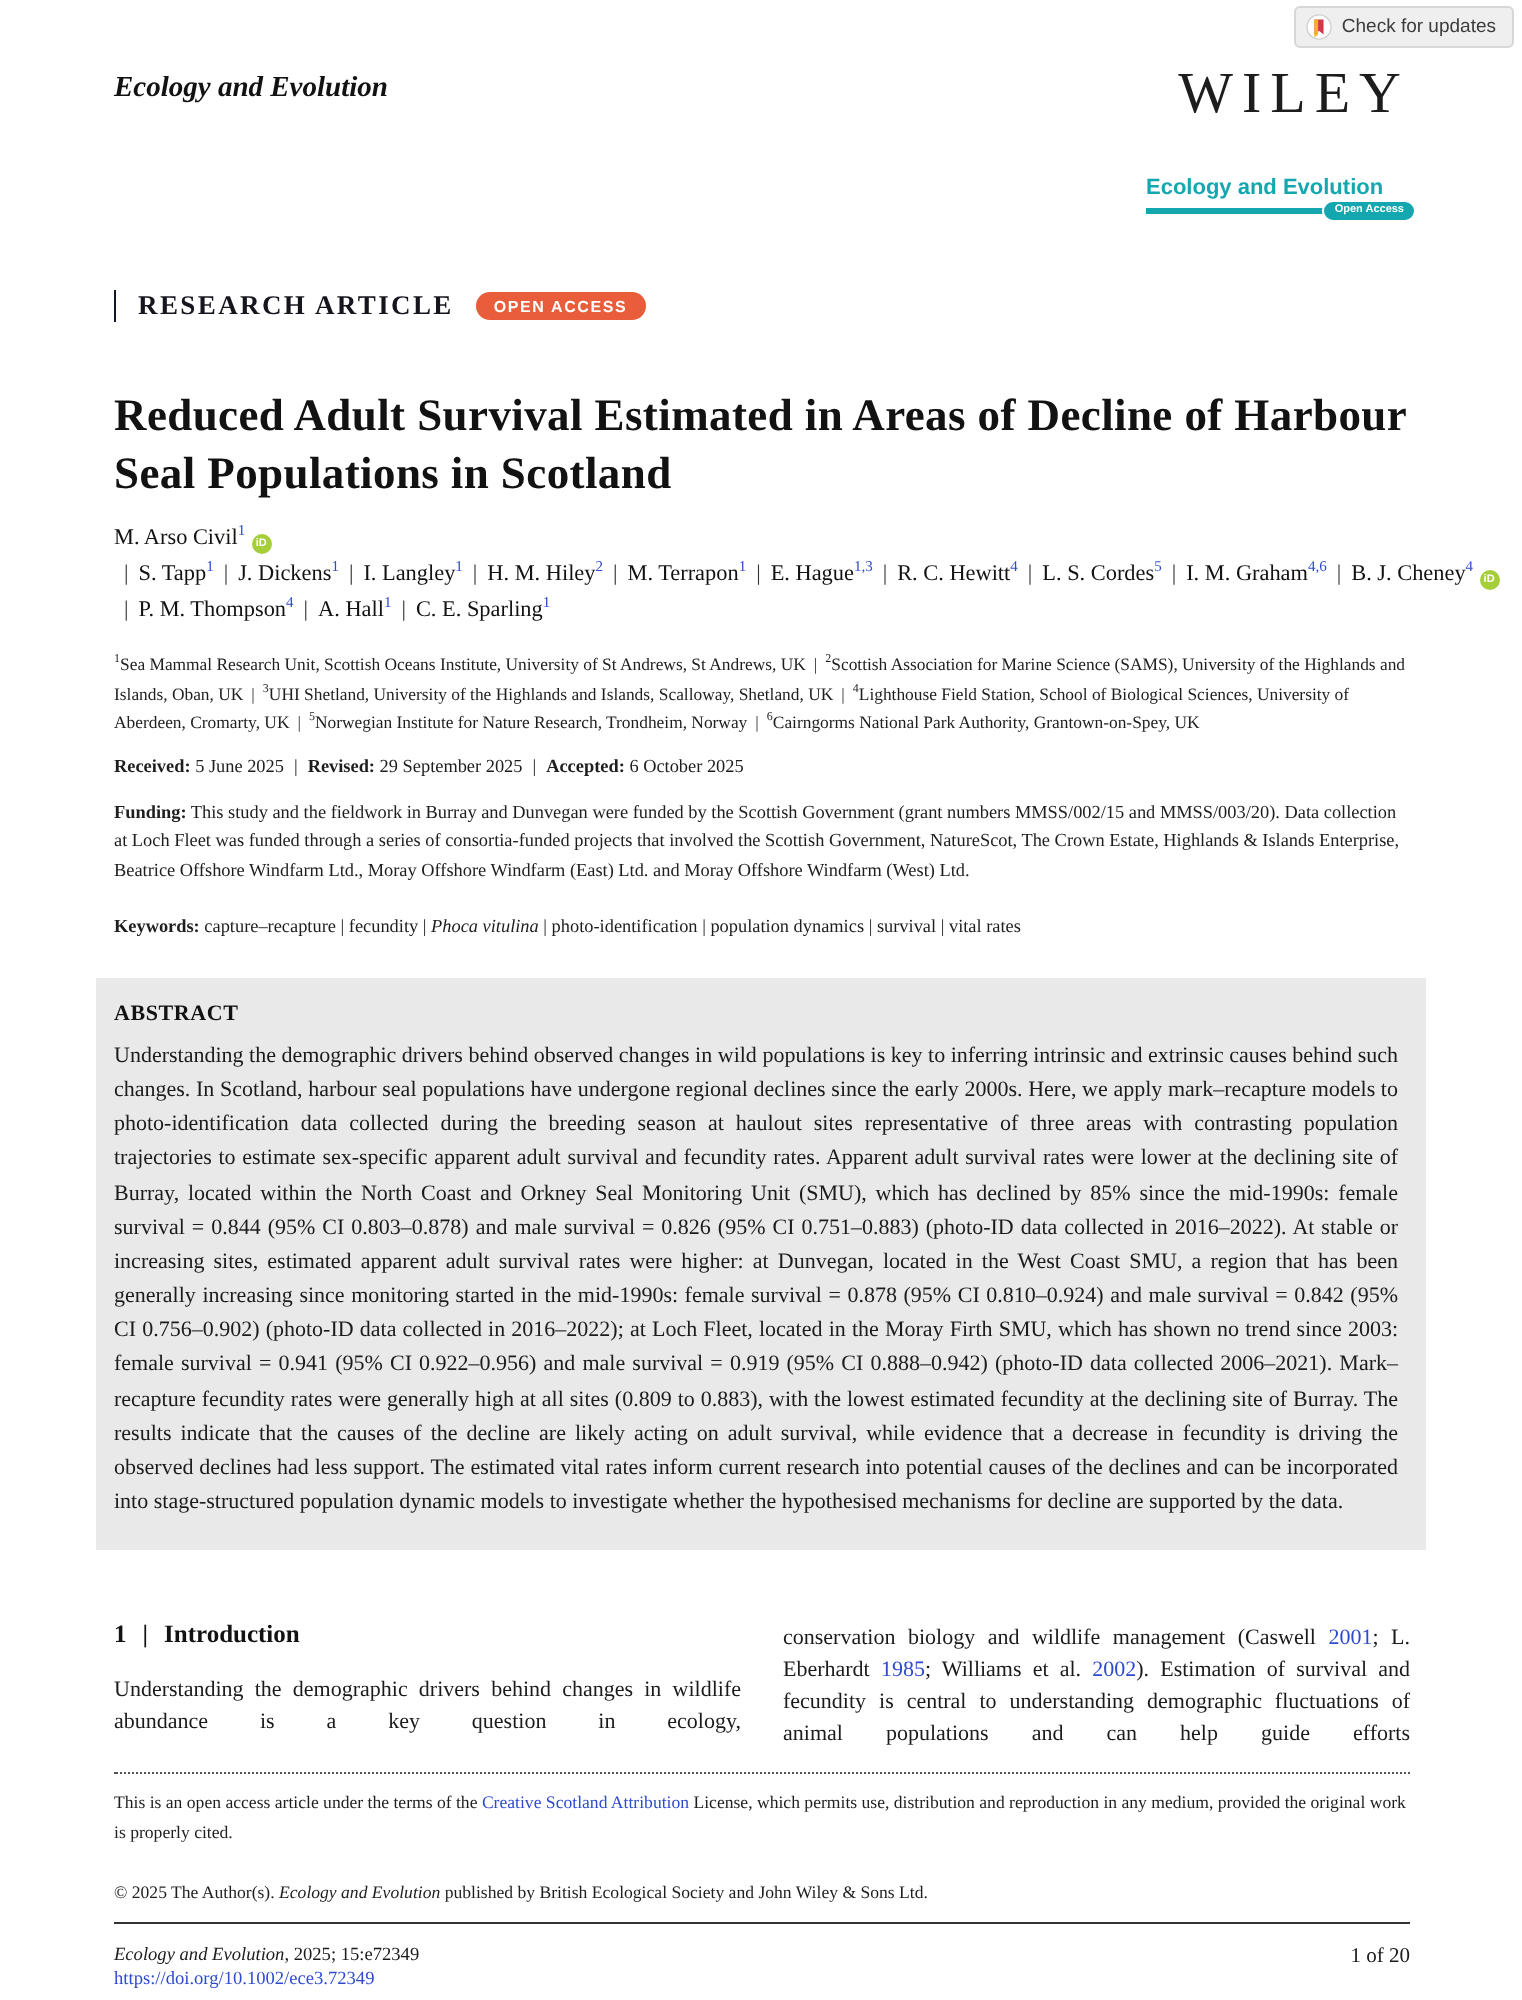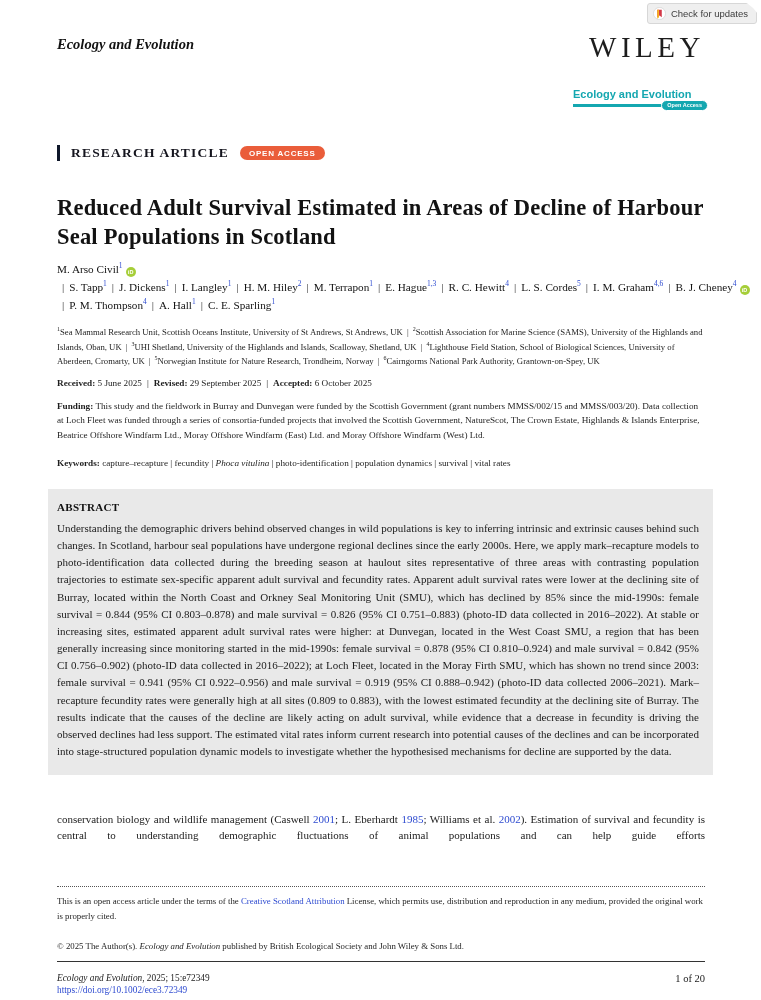--- a/index.html
+++ b/index.html
@@ -1,17 +1,17 @@
 <!DOCTYPE html>
 <html style="--accent-orange: #EA5D3A; --brand-teal: #14A7B0; --link-blue: #2E4BD0; --orcid-green: #A6CE39; --abstract-bg: #E9E9E9;"><head>
 <meta charset="utf-8">
 <style>
   html,body{margin:0;padding:0;background:#ffffff;}
   .page{position:relative;width:761px;height:1000px;background:#fff;overflow:hidden;
-        font-family:"Liberation Serif",serif;color:#1b1b1b;border-radius:27px;}
+        font-family:"Liberation Serif",serif;color:#1b1b1b;}
   .inner{padding:33px 56px 0 57px;}
 
   
   .check-updates{position:absolute;top:3px;right:4px;display:flex;align-items:center;gap:5px;
     background:#efefef;border:1px solid #d7d7d7;border-radius:3px;padding:3px 8px 3px 5px;
     font-family:"Liberation Sans",sans-serif;font-size:9.5px;color:#3c3c3c;cursor:pointer;}
   .cu-icon{width:13px;height:13px;display:block;}
 
   
   .masthead{display:flex;justify-content:space-between;align-items:flex-start;}
@@ -21,21 +21,21 @@
   .banner{margin-top:26px;width:132px;margin-left:auto;}
   .banner-name{font-family:"Liberation Sans",sans-serif;font-weight:bold;font-size:11px;
     color:var(--brand-teal,#14A7B0);text-align:left;}
   .banner-line{position:relative;height:2.5px;background:var(--brand-teal,#14A7B0);margin-top:4px;}
   .oa-pill{position:absolute;right:-3px;top:-4px;background:var(--brand-teal,#14A7B0);color:#fff;
     font-family:"Liberation Sans",sans-serif;font-size:5.5px;font-weight:bold;padding:1px 5px;
     border-radius:6px;border:1px solid #fff;line-height:1.3;}
 
   
   .type-row{margin-top:38px;display:flex;align-items:center;gap:11px;}
-  .type-label{border-left:3px solid #0f172a;padding-left:11px;font-weight:bold;font-size:13.5px;
+  .type-label{border-left:1px solid #0f172a;padding-left:11px;font-weight:bold;font-size:13.5px;
     letter-spacing:1.2px;color:#15151e;}
   .oa-badge{background:var(--accent-orange,#EA5D3A);color:#fff;font-family:"Liberation Sans",sans-serif;
     font-weight:bold;font-size:8px;letter-spacing:0.8px;padding:3px 9px 2px;border-radius:9px;}
 
   .title{margin:32px 0 0;font-size:22.5px;line-height:1.3;font-weight:bold;color:#121212;
     max-width:656px;letter-spacing:0.2px;}
 
   
   .authors{margin-top:9px;font-size:11.2px;line-height:1.62;color:#121212;}
   .author{white-space:nowrap;}
@@ -134,20 +134,24 @@
 
   </div>
 
   <div class="abstract-box">
     <h2>ABSTRACT</h2>
     <p>Understanding the demographic drivers behind observed changes in wild populations is key to inferring intrinsic and extrinsic causes behind such changes. In Scotland, harbour seal populations have undergone regional declines since the early 2000s. Here, we apply mark–recapture models to photo-identification data collected during the breeding season at haulout sites representative of three areas with contrasting population trajectories to estimate sex-specific apparent adult survival and fecundity rates. Apparent adult survival rates were lower at the declining site of Burray, located within the North Coast and Orkney Seal Monitoring Unit (SMU), which has declined by 85% since the mid-1990s: female survival = 0.844 (95% CI 0.803–0.878) and male survival = 0.826 (95% CI 0.751–0.883) (photo-ID data collected in 2016–2022). At stable or increasing sites, estimated apparent adult survival rates were higher: at Dunvegan, located in the West Coast SMU, a region that has been generally increasing since monitoring started in the mid-1990s: female survival = 0.878 (95% CI 0.810–0.924) and male survival = 0.842 (95% CI 0.756–0.902) (photo-ID data collected in 2016–2022); at Loch Fleet, located in the Moray Firth SMU, which has shown no trend since 2003: female survival = 0.941 (95% CI 0.922–0.956) and male survival = 0.919 (95% CI 0.888–0.942) (photo-ID data collected 2006–2021). Mark–recapture fecundity rates were generally high at all sites (0.809 to 0.883), with the lowest estimated fecundity at the declining site of Burray. The results indicate that the causes of the decline are likely acting on adult survival, while evidence that a decrease in fecundity is driving the observed declines had less support. The estimated vital rates inform current research into potential causes of the declines and can be incorporated into stage-structured population dynamic models to investigate whether the hypothesised mechanisms for decline are supported by the data.</p>
   </div>
 
   <div class="intro">
     <div class="col">
+      <h3><span>1</span><span class="hsep">|</span><span>Introduction</span></h3>
+      <p>Understanding the demographic drivers behind changes in wildlife abundance is a key question in ecology,</p>
+    </div>
+    <div class="col">
       <p class="right"><span>conservation biology and wildlife management (Caswell </span><a class="lnk">2001</a><span>; L. Eberhardt </span><a class="lnk">1985</a><span>; Williams et al. </span><a class="lnk">2002</a><span>). Estimation of survival and fecundity is central to understanding demographic fluctuations of animal populations and can help guide efforts</span></p>
     </div>
   </div>
 
   <div class="bottom">
     <div class="dotted-rule"></div>
     <p class="license"><span>This is an open access article under the terms of the </span><a class="lnk">Creative Scotland Attribution</a><span> License, which permits use, distribution and reproduction in any medium, provided the original work is properly cited.</span></p>
     <p class="copyright"><span>© 2025 The Author(s). </span><i>Ecology and Evolution</i><span> published by British Ecological Society and John Wiley &amp; Sons Ltd.</span></p>
     <div class="solid-rule"></div>
     <div class="foot-row">

